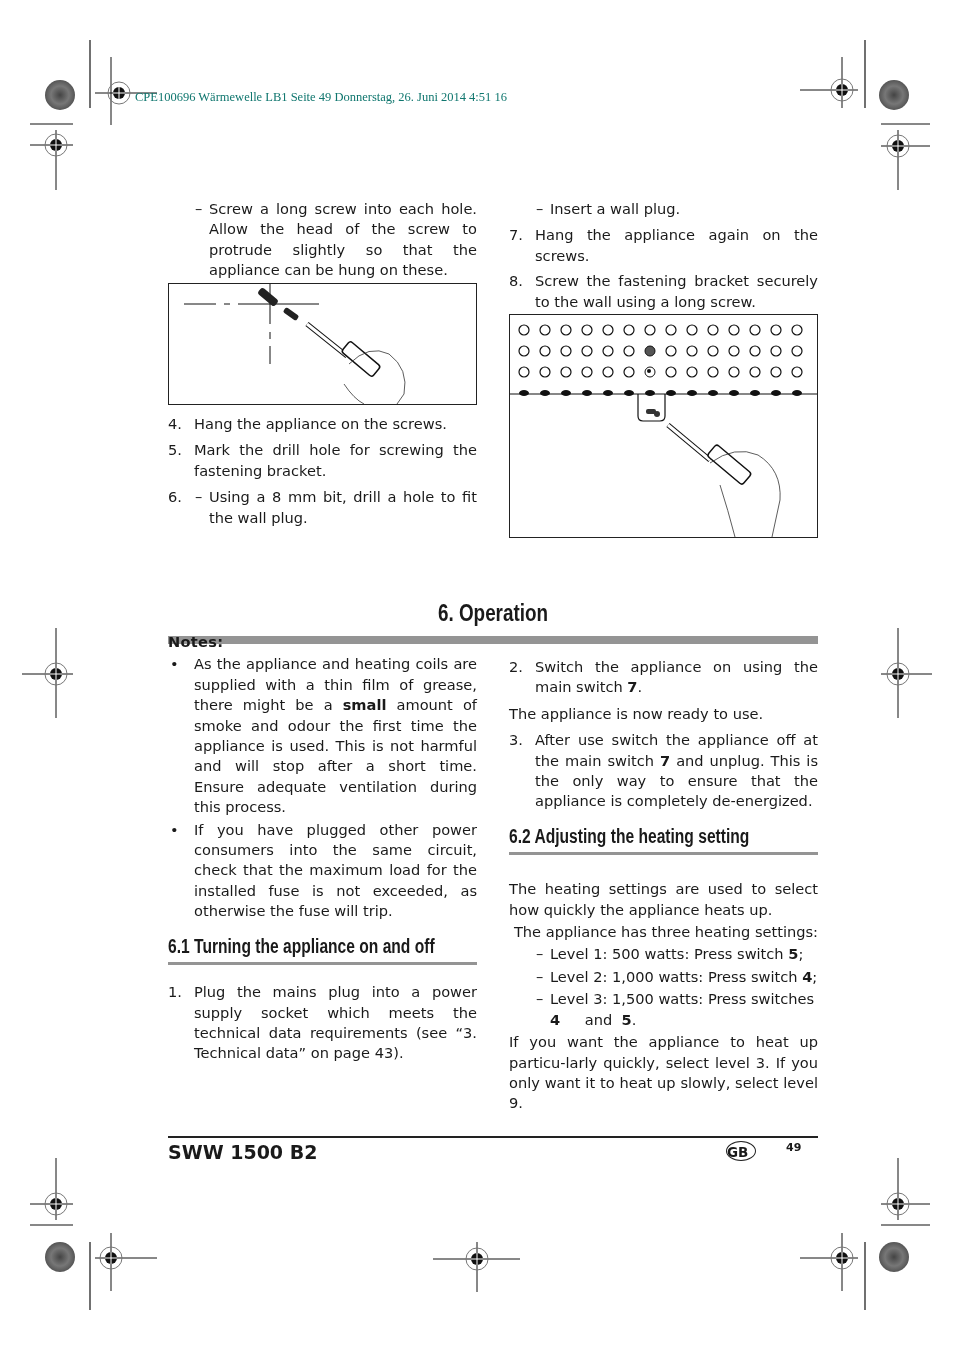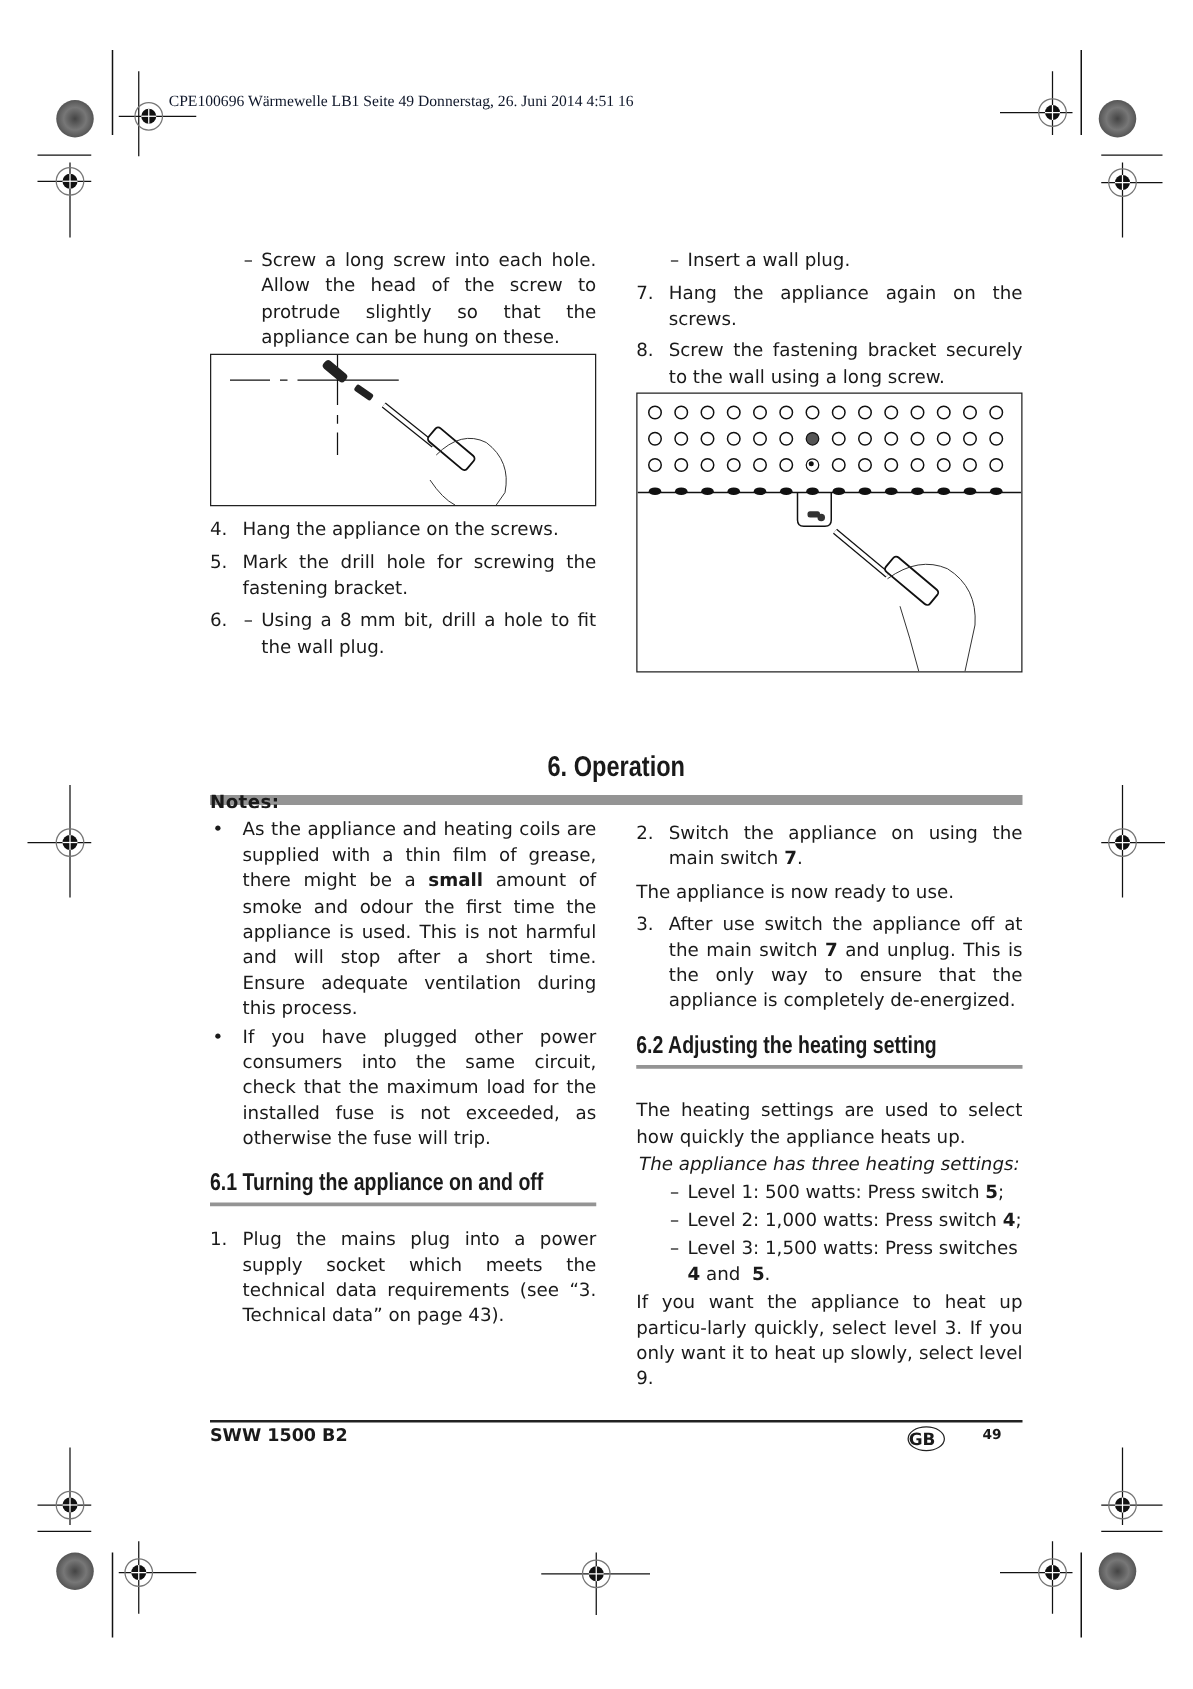--- a/index.html
+++ b/index.html
@@ -1,19 +1,19 @@
 <!DOCTYPE html>
 <html><head>
 <meta charset="utf-8">
 <style>
   html, body { margin:0; padding:0; background:#ffffff; }
   body { width:954px; height:1351px; position:relative; overflow:hidden;
          font-family:"DejaVu Sans", sans-serif; color:#1a1a1a; }
   .abs { position:absolute; }
-  .print-header { left:135px; top:74px; font-family:"Liberation Serif", serif; font-size:12.5px; color:#0f172a; white-space:nowrap; }
+  .print-header { left:135px; top:90px; font-family:"Liberation Serif", serif; font-size:12.5px; color:#0f766e; white-space:nowrap; }
   .col { position:absolute; font-size:14.6px; line-height:20.4px; }
   .col p { margin:0; }
   .just { text-align:justify; }
   .dash-item { position:relative; padding-left:41px; margin:0; }
   .dash-item .mk { position:absolute; left:27px; top:0; }
   .num-item { position:relative; padding-left:26px; margin:0; }
   .num-item .mk { position:absolute; left:0; top:0; }
   .bul-item { position:relative; padding-left:26px; margin:0; }
   .bul-item .mk { position:absolute; left:2px; top:0; }
   .gap6 { margin-top:6px !important; }
@@ -23,21 +23,21 @@
   .section-title { position:absolute; left:168px; width:650px; top:600px; text-align:center;
                    font-family:"Liberation Sans", sans-serif; font-weight:bold; font-size:23px;
                    transform:scaleX(0.82); transform-origin:center; letter-spacing:0px; color:#1a1a1a; }
   .section-bar { position:absolute; left:168px; top:636px; width:650px; height:8px; background:#949494; }
   .subhead { font-family:"Liberation Sans", sans-serif; font-weight:bold; font-size:19.5px;
              display:inline-block; transform:scaleX(0.80); transform-origin:left; white-space:nowrap; color:#1a1a1a; }
   .subrule { height:3px; background:#949494; }
   .notes-label { font-weight:bold; font-size:14.6px; letter-spacing:0.3px; }
   b { font-weight:bold; }
   .footer-rule { position:absolute; left:168px; top:1136px; width:650px; height:1.5px; background:#222; }
-  .footer-model { position:absolute; left:168px; top:1141px; font-weight:bold; font-size:14px; }
+  .footer-model { position:absolute; left:168px; top:1141px; font-weight:bold; font-size:19px; }
   .footer-gb { position:absolute; left:726px; top:1141px; width:30px; height:20px; border:1.2px solid #222; border-radius:50%;
                font-weight:bold; font-size:13.5px; text-align:left; line-height:20px; box-sizing:border-box; }
   .footer-page { position:absolute; left:786px; top:1141px; font-weight:bold; font-size:11px; }
 </style>
 </head>
 <body>
 
 <div class="abs" style="left:0;top:0;width:954px;height:1351px;pointer-events:none;">
   <svg width="954" height="1351" style="position:absolute;left:0;top:0;">
     <defs>
@@ -281,32 +281,32 @@
     <span class="mk">3.</span>
     <span><span>After use switch the appliance off at the main switch </span><b>7</b><span> and unplug. This is the only way to ensure that the appliance is completely de-energized.</span></span>
   </p>
 
   <div style="margin-top:14px;">
     <span class="subhead">6.2 Adjusting the heating setting</span>
     <div class="subrule" style="margin-top:4px;"></div>
   </div>
 
   <p style="margin-top:24px;">The heating settings are used to select how quickly the appliance heats up.</p>
-  <p class="gap2" style="text-align:center;font-style:italic;">The appliance has three heating settings:</p>
+  <p class="gap2" style="text-align:right;">The appliance has three heating settings:</p>
   <p class="dash-item gap2" style="text-align:left;">
     <span class="mk">–</span>
     <span>Level 1: 500 watts: Press switch </span><b>5</b><span>;</span>
   </p>
   <p class="dash-item gap2" style="text-align:left;">
     <span class="mk">–</span>
     <span>Level 2: 1,000 watts: Press switch </span><b>4</b><span>;</span>
   </p>
   <p class="dash-item gap2" style="text-align:left;">
     <span class="mk">–</span>
-    <span>Level 3: 1,500 watts: Press switches </span><b>4</b><span style="white-space:pre;"> and  </span><b>5</b><span>.</span>
+    <span>Level 3: 1,500 watts: Press switches </span><b>4</b><span style="white-space:pre;margin-left:20px;"> and  </span><b>5</b><span>.</span>
   </p>
   <p class="gap2">If you want the appliance to heat up particu-larly quickly, select level 3. If you only want it to heat up slowly, select level 9.</p>
 </div>
 
 <div class="footer-rule"></div>
 <div class="footer-model">SWW 1500 B2</div>
 <div class="footer-gb">GB</div>
 <div class="footer-page">49</div>
 
 </body></html>

